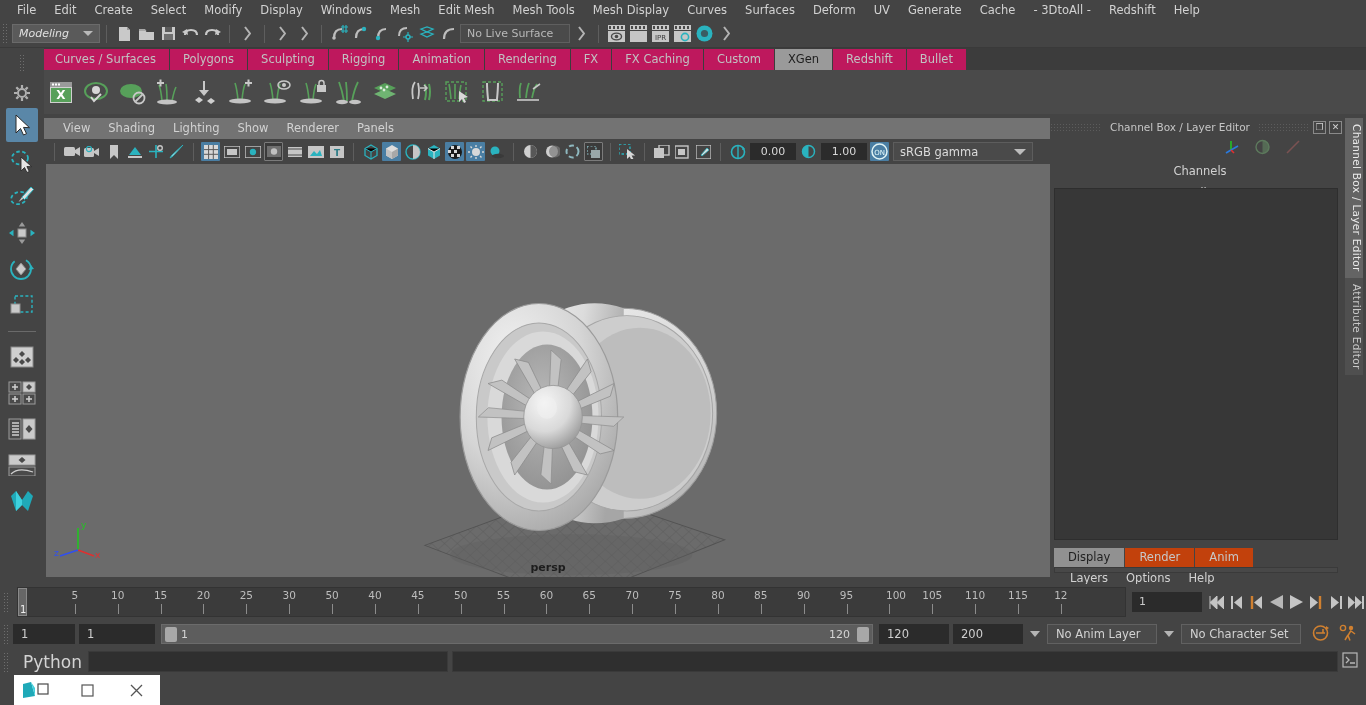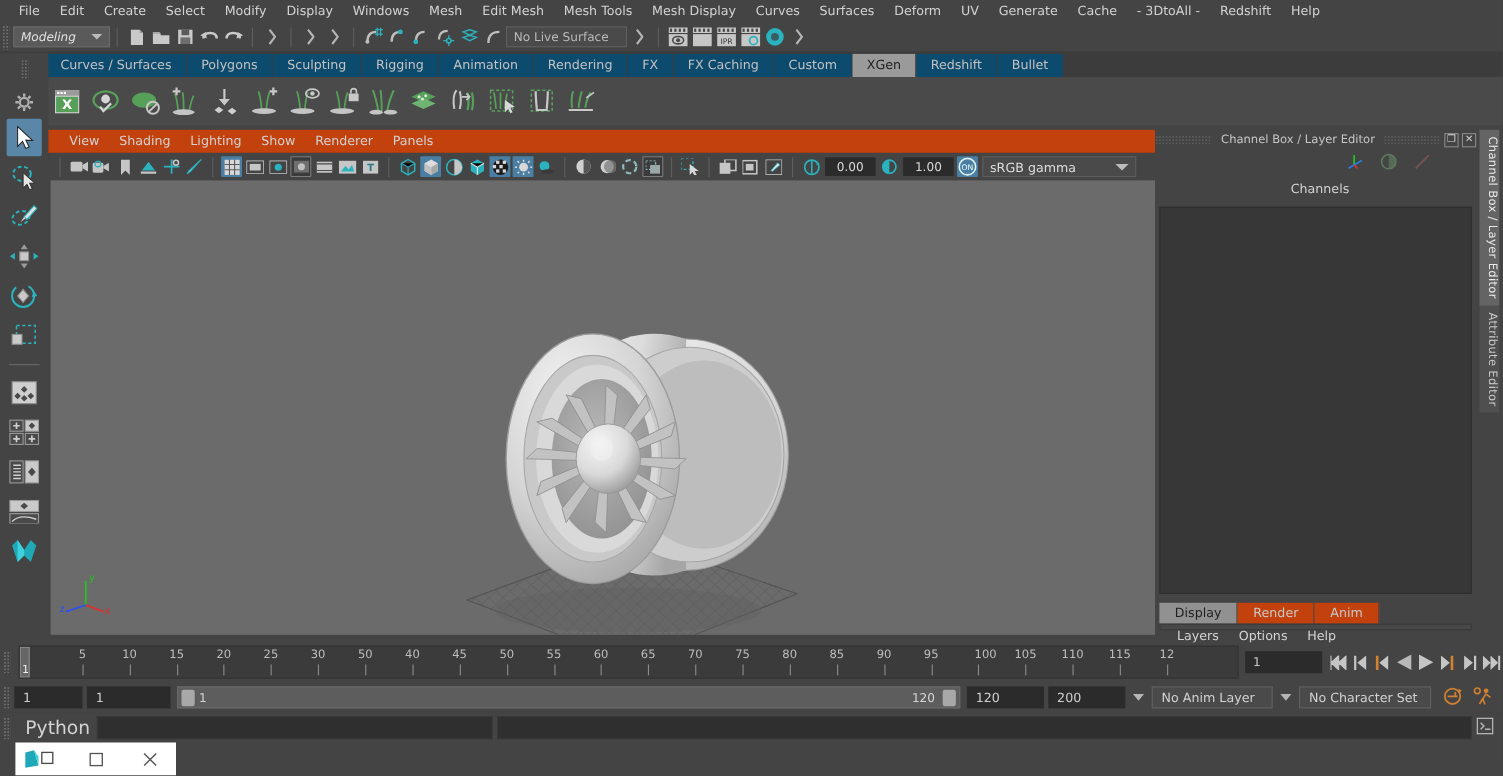--- a/index.html
+++ b/index.html
@@ -48,21 +48,21 @@
     font-size: 11px; color: #b8b8b8; line-height: 17px; padding-left: 6px; flex: none;
   }
 
   
   .shelftabs {
     height: 22px; background: #3c3c3c; display: flex; align-items: flex-end;
     padding-left: 42px;
   }
   .shelftab {
     height: 21px; line-height: 21px; padding: 0 13px;
-    font-size: 11.5px; color: #c2c2c2; background: #0c4a6e;
+    font-size: 11.5px; color: #c2c2c2; background: #be185d;
     border-right: 1px solid #3c3c3c; white-space: nowrap; cursor: default;
   }
   .shelftab.active { background: #9a9a9a; color: #1e1e1e; }
 
   .shelfbar { height: 44px; background: #4a4a4a; display: flex; align-items: center; padding-left: 44px; }
   .shelficon { width: 33px; height: 33px; margin-right: 3px; display: flex; align-items: center; justify-content: center; flex: none;}
 
   
   .leftcol {
     position: absolute; left: 0; top: 48px; width: 44px; bottom: 0;
@@ -73,21 +73,21 @@
     background-image: radial-gradient(#6e6e6e 0.8px, transparent 0.9px);
     background-size: 3px 3px;
   }
   .lgear { width: 26px; height: 26px; display: flex; align-items: center; justify-content: center; margin-top: 8px; }
   .ltool { width: 32px; height: 34px; margin-top: 2px; display: flex; align-items: center; justify-content: center; border-radius: 2px; }
   .ltool.sel { background: #5a87a8; }
   .ldiv { width: 28px; height: 1px; background: #6a6a6a; margin: 9px 0 6px; }
 
   
   .viewwrap { position: absolute; left: 44px; top: 118px; right: 316px; bottom: 128px; background: #444; }
-  .vpmenu { height: 21px; display: flex; align-items: center; padding-left: 10px; background: #c2410c; }
+  .vpmenu { height: 21px; display: flex; align-items: center; padding-left: 10px; background: #737373; }
   .vpmenu .mi { padding: 0 9px; font-size: 11.5px; color: #d2d2d2; line-height: 21px; }
   .vptoolbar { height: 25px; background: #444444; display: flex; align-items: center; padding-left: 4px; }
   .vpbtn { width: 19px; height: 19px; margin: 0 1px; display: flex; align-items: center; justify-content: center; flex: none; border-radius: 1px; }
   .vpbtn.on { background: #4a7ea3; }
   .vpbtn.framed { border: 1px solid #7b7b7b; background: #3b3b3b; }
   .numfield { width: 46px; height: 17px; background: #2b2b2b; color: #d8d8d8; font-size: 11px;
               line-height: 17px; text-align: center; margin: 0 2px; flex:none; }
   .gammasel { width: 140px; height: 19px; background: #4a4a4a; border: 1px solid #5d5d5d; display: flex;
               align-items: center; padding-left: 6px; font-size: 11.5px; color: #dcdcdc; margin-left: 3px; flex:none;}
   .gammatri { margin-left: auto; width: 0;height: 0;border-left:6px solid transparent;border-right:6px solid transparent;border-top:6px solid #bcbcbc; margin-right: 6px;}
@@ -894,20 +894,21 @@
     <div class="axisgizmo">
       <svg width="56" height="44">
         <line x1="24" y1="32" x2="24" y2="10" stroke="#23c223" stroke-width="1.6"></line>
         <text x="27" y="10" font-size="9" fill="#23c223" font-family="DejaVu Sans">y</text>
         <line x1="24" y1="32" x2="40" y2="38" stroke="#e03030" stroke-width="1.6"></line>
         <text x="41" y="40" font-size="9" fill="#e03030" font-family="DejaVu Sans">x</text>
         <line x1="24" y1="32" x2="6" y2="38" stroke="#3050f0" stroke-width="1.6"></line>
         <text x="0" y="38" font-size="9" fill="#3050f0" font-family="DejaVu Sans">z</text>
       </svg>
     </div>
+    <div class="persplabel">persp</div>
   </div>
 </div>
 
 <div class="rightpanel">
   <div class="rp-title">
     <div class="rp-dots"></div>
     <span style="padding:0 8px;">Channel Box / Layer Editor</span>
     <div class="rp-dots"></div>
     <div class="rp-btn">❐</div>
     <div class="rp-btn">✕</div>

